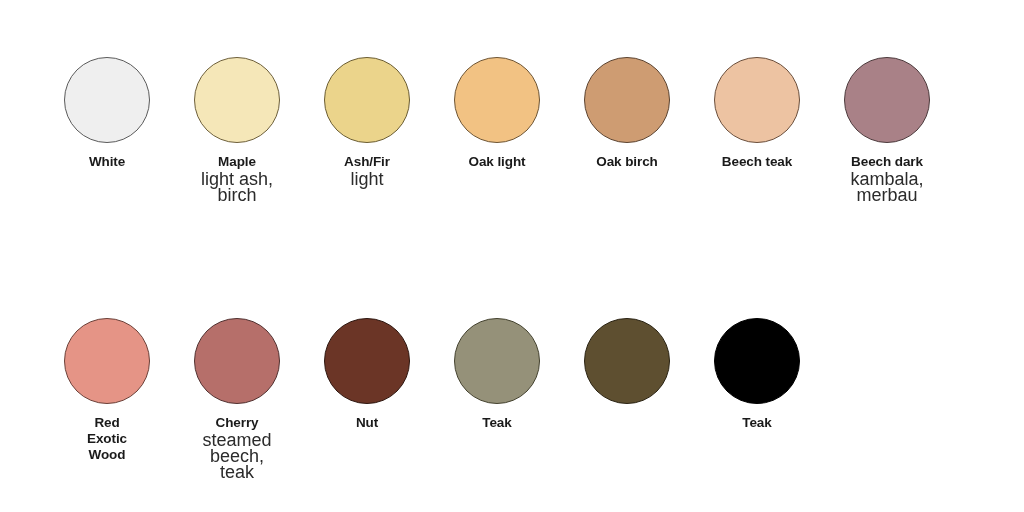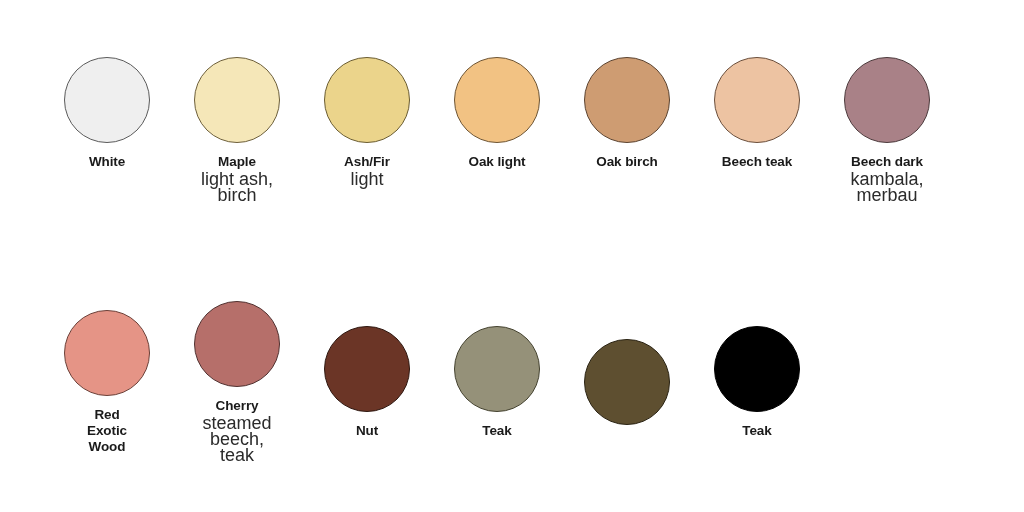--- a/index.html
+++ b/index.html
@@ -23,21 +23,21 @@
   .swatch-row {
     position: absolute;
     left: 0;
     width: 1024px;
     display: flex;
     flex-direction: row;
     justify-content: flex-start;
     align-items: flex-start;
   }
   #swatch-row-top { top: 57px; }
-  #swatch-row-bottom { top: 301px; align-items: center; }
+  #swatch-row-bottom { top: 318px; }
 
   .swatch-cell {
     width: 130px;
     display: flex;
     flex-direction: column;
     align-items: center;
   }
   #swatch-row-top .swatch-cell:first-child,
   #swatch-row-bottom .swatch-cell:first-child {
     margin-left: 42px;

